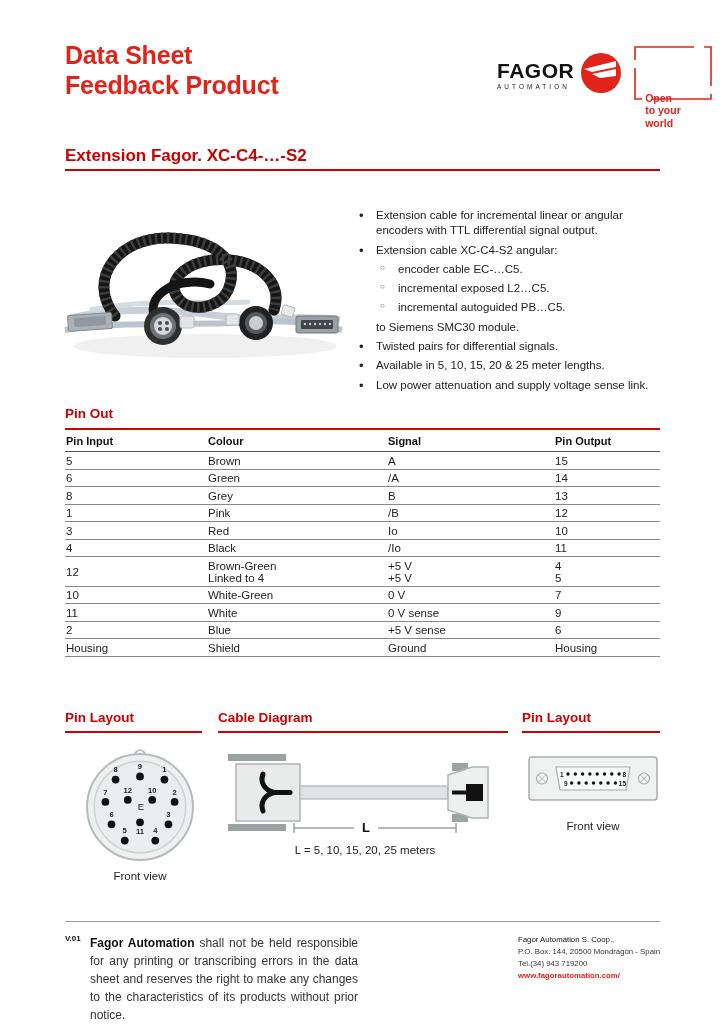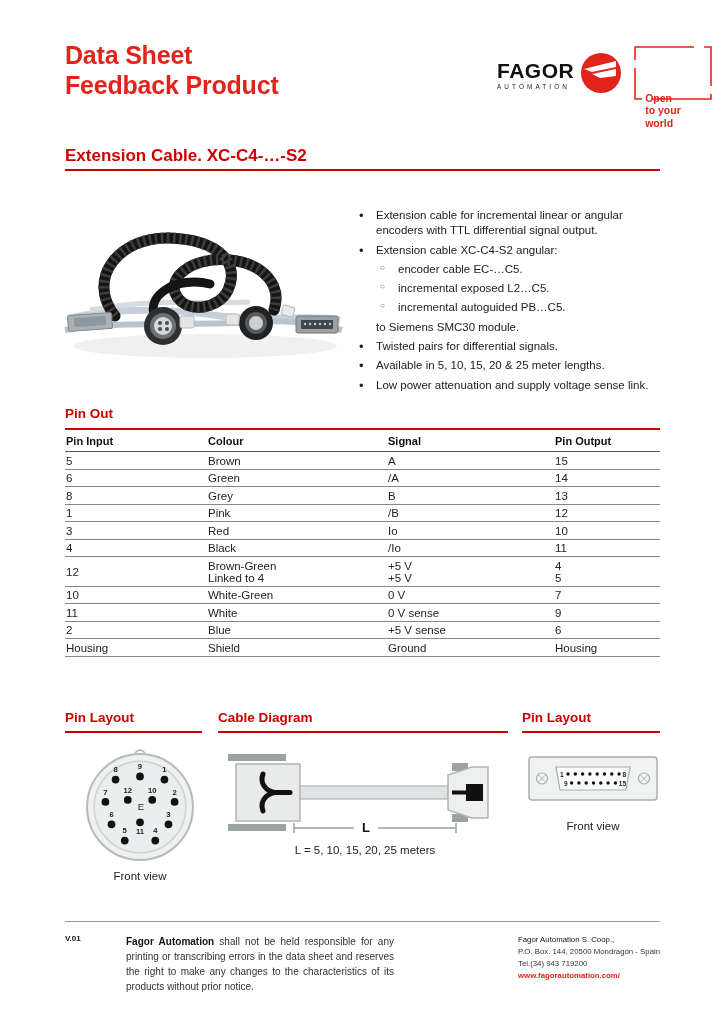--- a/index.html
+++ b/index.html
@@ -47,21 +47,21 @@
   .circ-conn { position:absolute; left:84px; top:748px; }
   .caption { position:absolute; font-size:11.5px; color:#222; text-align:center; }
   .cap-left { left:84px; top:870px; width:112px; }
   .cable-svg { position:absolute; left:220px; top:750px; }
   .length-note { position:absolute; left:220px; top:844px; width:290px; text-align:center; font-size:11.5px; color:#222; }
   .dsub { position:absolute; left:528px; top:756px; }
   .cap-right { left:528px; top:820px; width:130px; }
   
   .footer-line { position:absolute; left:65px; top:921px; width:595px; height:1px; background:#9a9a9a; }
   .footer-version { position:absolute; left:65px; top:934px; font-size:8px; font-weight:bold; color:#111; }
-  .footer-disclaimer { position:absolute; left:90px; top:934px; width:268px; font-size:10px; line-height:1.5; text-align:justify; color:#333;margin-left:36px; }
+  .footer-disclaimer { position:absolute; left:90px; top:934px; width:268px; font-size:12px; line-height:1.5; text-align:justify; color:#333; }
   .footer-disclaimer b { color:#111; }
   .footer-address { position:absolute; left:518px; top:934px; font-size:7.8px; line-height:1.55; color:#333; }
   .footer-address .company { font-weight:normal; color:#111; }
   .footer-website { color:#e2231a; font-weight:bold; text-decoration:none; }
   svg text { font-family:"Liberation Sans", sans-serif; }
 </style>
 </head>
 <body>
 
 <div class="page">
@@ -93,21 +93,21 @@
         </g>
       </svg>
       <div class="open-text">
         <div>Open</div>
         <div>to your</div>
         <div>world</div>
       </div>
     </div>
   </div>
 
-  <div class="doc-title">Extension Cable. XC-C4-…-S2</div>
+  <div class="doc-title">Extension Fagor. XC-C4-…-S2</div>
   <div class="rule-red rule-title"></div>
 
   <div class="product-photo">
     <svg width="285" height="172" viewBox="0 0 285 172">
       <ellipse cx="145" cy="148" rx="132" ry="12" fill="#f0f0f0"></ellipse>
 
       <path d="M 10,120 C 60,108 120,112 160,118 C 205,124 250,116 280,122" stroke="#c7d0da" stroke-width="7" fill="none"></path>
       <path d="M 5,132 C 70,122 140,128 200,124 C 235,121 265,128 282,132" stroke="#b9c4cf" stroke-width="6" fill="none"></path>
       <path d="M 30,112 C 90,100 150,106 190,104" stroke="#d4dbe3" stroke-width="5" fill="none"></path>
 

